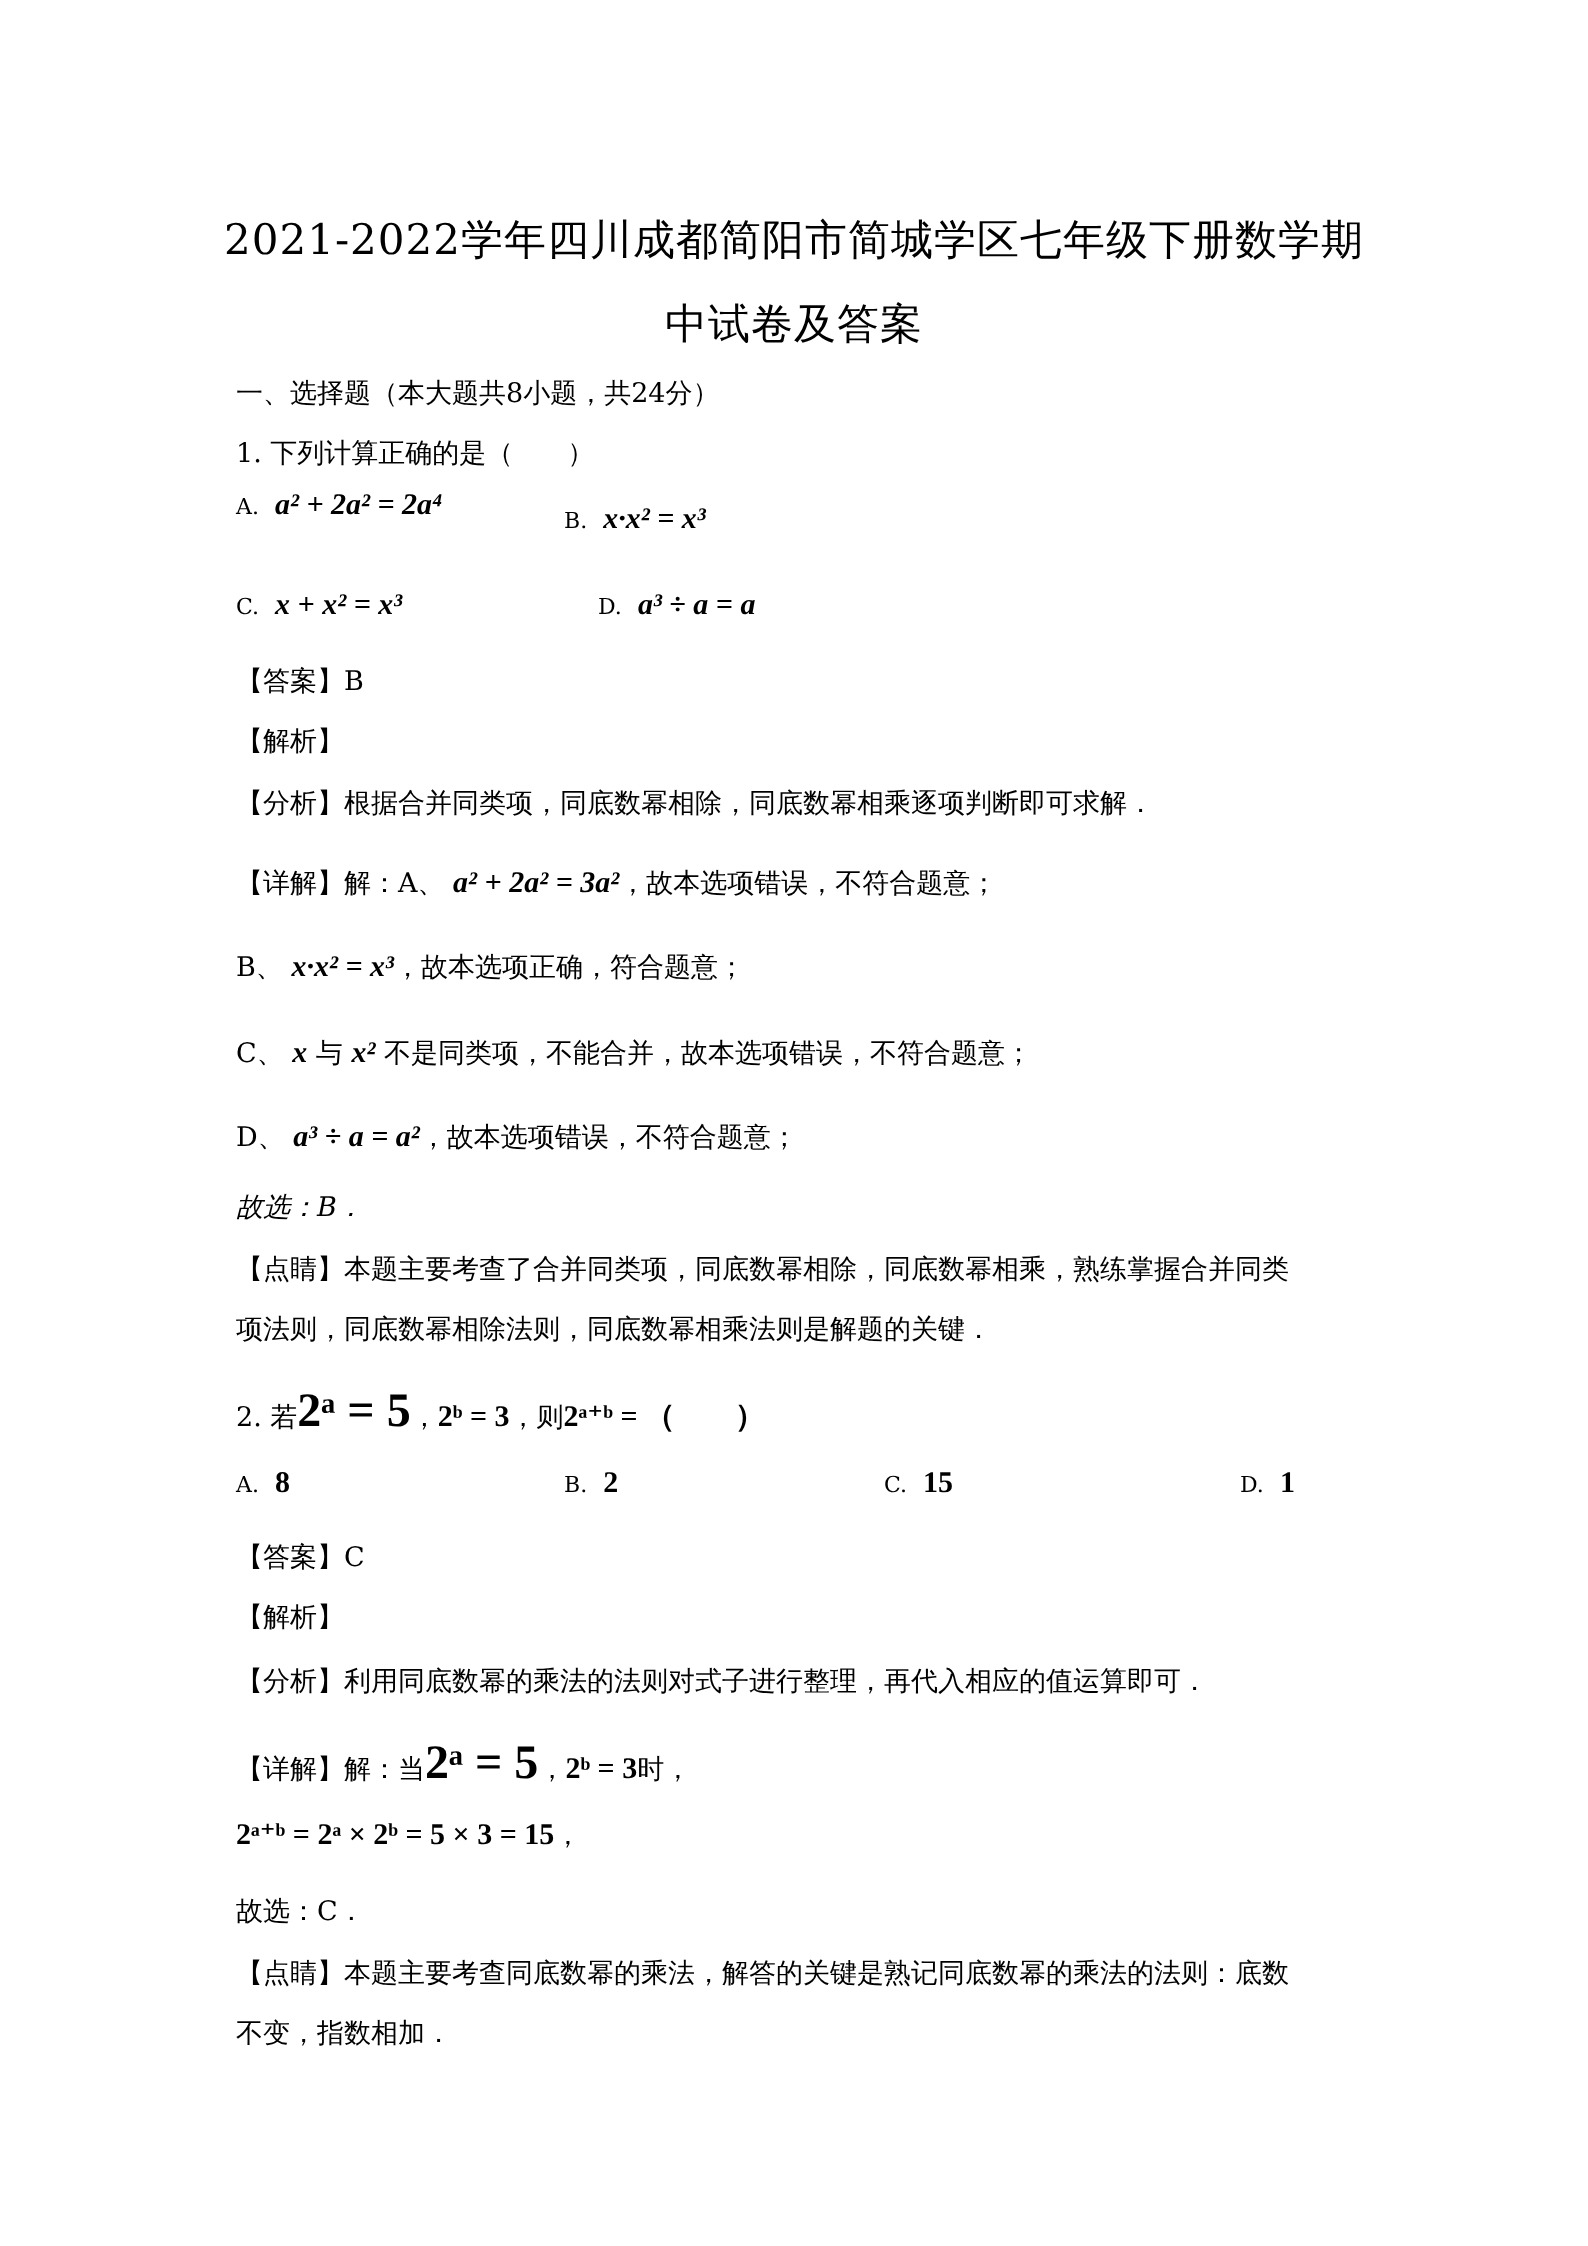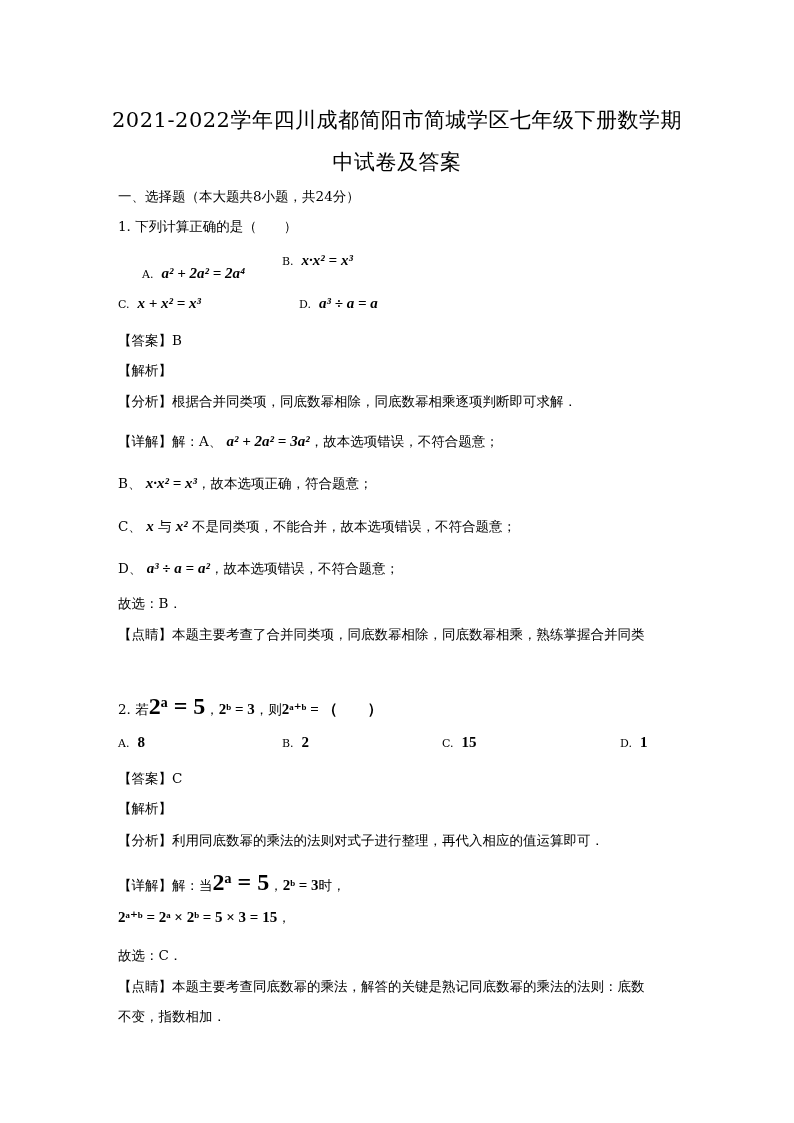--- a/index.html
+++ b/index.html
@@ -30,21 +30,21 @@
 
 <div class="page">
 
   <div class="title" style="top:106px;">2021-2022学年四川成都简阳市简城学区七年级下册数学期</div>
   <div class="title" style="top:148px;">中试卷及答案</div>
 
   <div class="line" style="top:188px;">一、选择题（本大题共8小题，共24分）</div>
 
   <div class="line" style="top:218px;">1. 下列计算正确的是（　　）</div>
 
-  <div class="opt" style="left:118px; top:265px;margin-left:24px;">
+  <div class="opt" style="left:118px; top:245px;">
     <span class="opt-letter">A.</span><span class="m">a² + 2a² = 2a⁴</span>
   </div>
   <div class="opt" style="left:282px; top:252px;">
     <span class="opt-letter">B.</span><span class="m">x·x² = x³</span>
   </div>
   <div class="opt" style="left:118px; top:295px;">
     <span class="opt-letter">C.</span><span class="m">x + x² = x³</span>
   </div>
   <div class="opt" style="left:282px; top:295px;margin-left:17px;">
     <span class="opt-letter">D.</span><span class="m">a³ ÷ a = a</span>
@@ -67,24 +67,25 @@
     <span class="m">x·x² = x³</span><span>，故本选项正确，符合题意；</span>
   </div>
   <div class="line" style="top:518px;">
     <span>C、</span>
     <span class="m">x</span><span> 与 </span><span class="m">x²</span><span> 不是同类项，不能合并，故本选项错误，不符合题意；</span>
   </div>
   <div class="line" style="top:560px;">
     <span>D、</span>
     <span class="m">a³ ÷ a = a²</span><span>，故本选项错误，不符合题意；</span>
   </div>
-  <div class="line" style="top:595px;">故选：B．</div>
+  <div class="line" style="top:595px;font-style:italic;">故选：B．</div>
   <div class="line" style="top:626px;font-family:Liberation Mono, monospace;">
     <span>【点睛】</span><span>本题主要考查了合并同类项，同底数幂相除，同底数幂相乘，熟练掌握合并同类</span>
   </div>
+  <div class="line" style="top:656px;">项法则，同底数幂相除法则，同底数幂相乘法则是解题的关键．</div>
 
   <div class="line" style="top:693px;">
     <span>2. 若</span><span class="m up big">2ᵃ = 5</span><span>，</span><span class="m up">2ᵇ = 3</span><span>，则</span><span class="m up">2ᵃ⁺ᵇ = （　　）</span>
   </div>
 
   <div class="opt" style="left:118px; top:734px;">
     <span class="opt-letter">A.</span><span class="m up">8</span>
   </div>
   <div class="opt" style="left:282px; top:734px;">
     <span class="opt-letter">B.</span><span class="m up">2</span>

